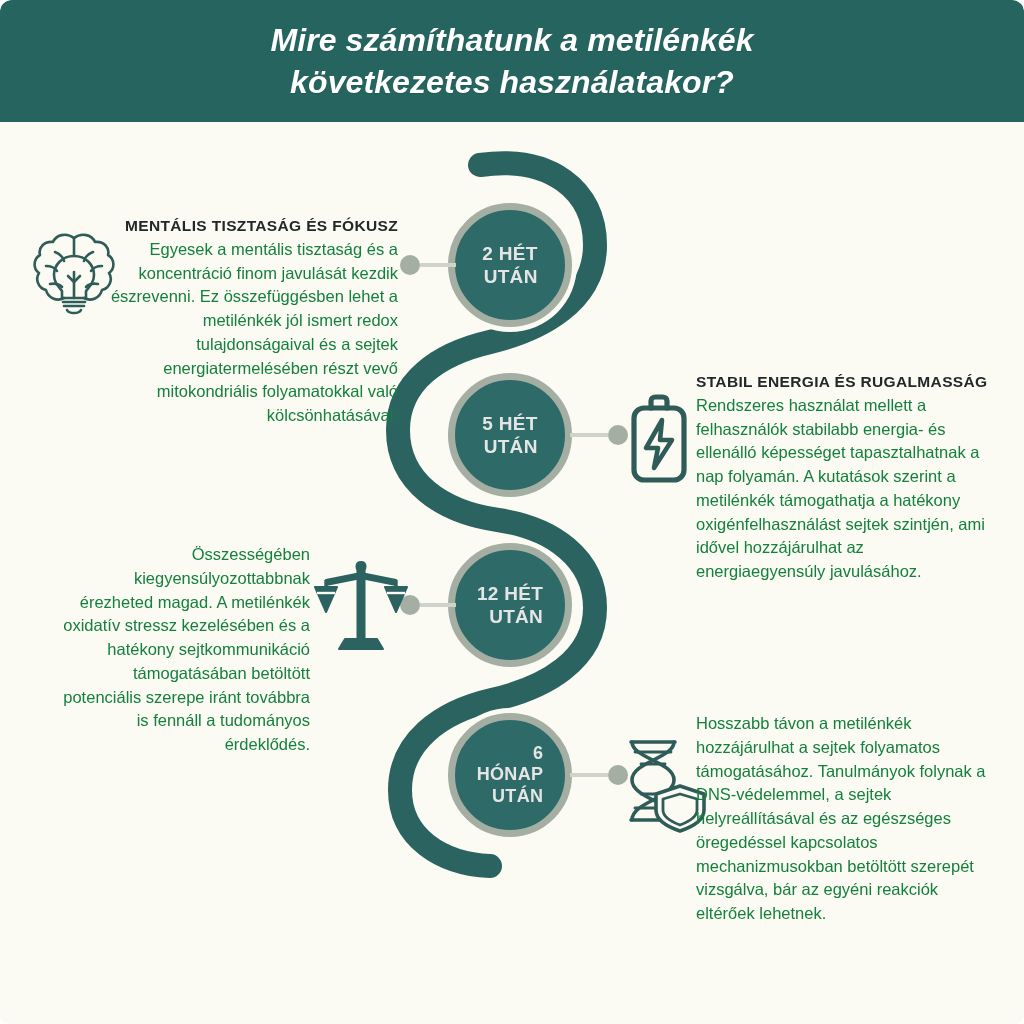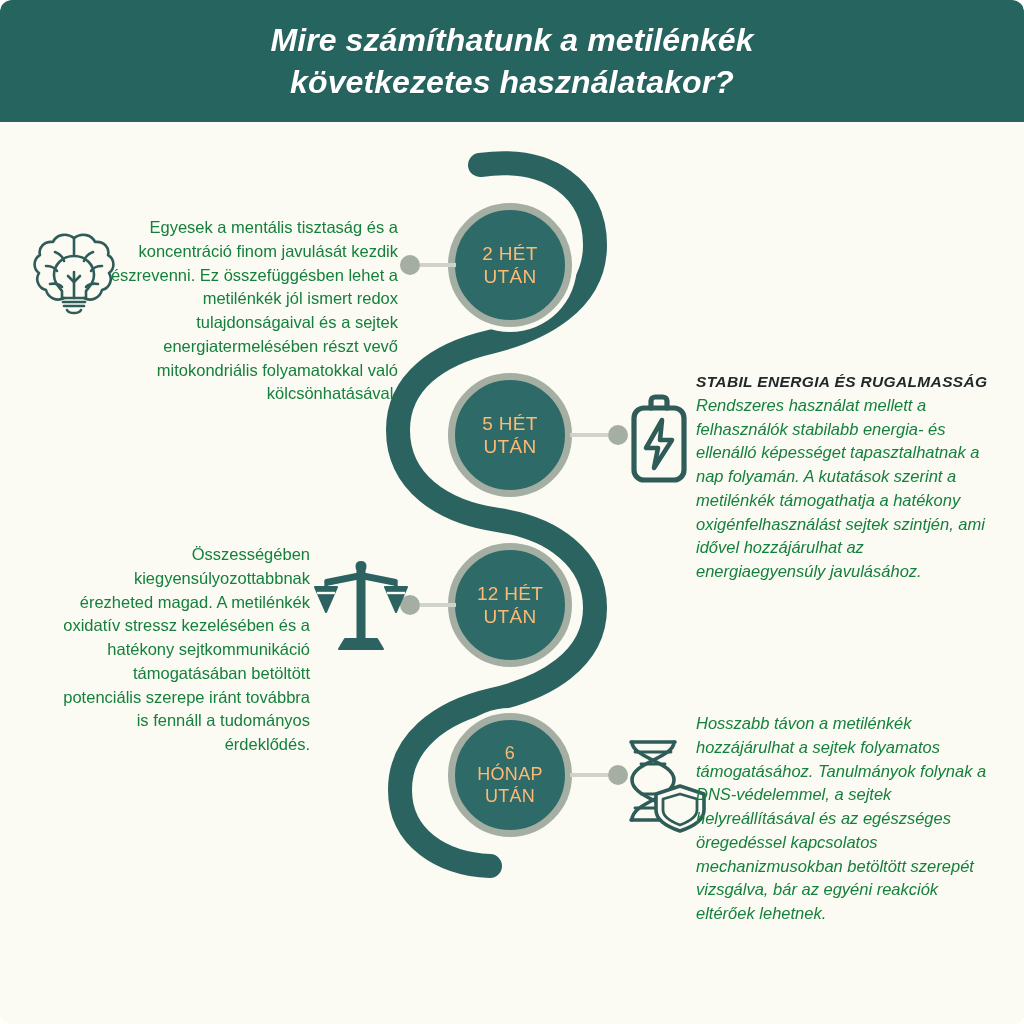--- a/index.html
+++ b/index.html
@@ -63,26 +63,27 @@
     border-radius: 50%;
     background: #2e6b68;
     border: 7px solid #a4aea3;
     box-shadow: 0 0 0 5px #fbfbf3;
     display: flex;
     align-items: center;
     justify-content: center;
     text-align: center;
   }
   .node-label {
-    color: #fdba74;
+    color: #e5e5e5;
     font-size: 19px;
-    font-weight: normal;
+    font-weight: bold;
     line-height: 1.22;
     white-space: pre-line;
     letter-spacing: 0.3px;
+    text-align: right;
   }
   .node-label.small { font-size: 18px; line-height: 1.2; }
 
   #node-0 { left: 448px; top: 203px; }
   #node-1 { left: 448px; top: 373px; }
   #node-2 { left: 448px; top: 543px; }
   #node-3 { left: 448px; top: 713px; }
 
   
   .connector { position: absolute; height: 22px; display: flex; align-items: center; }
@@ -107,21 +108,21 @@
     line-height: 1.28;
     letter-spacing: 0.35px;
     margin-bottom: 2px;
   }
   .block .body {
     font-size: 16.5px;
     color: #15803d;
     line-height: 1.44;
   }
   .block.right-align { text-align: right; }
-  .block.left-align  { text-align: left; font-style: italic; }
+  .block.left-align  { text-align: left; }
 
   #block-0 { left: 108px; top: 216px; width: 290px; }
   #block-1 { left: 696px; top: 372px; width: 296px; }
   #block-2 { left: 60px;  top: 543px; width: 250px; }
   #block-3 { left: 696px; top: 712px; width: 296px; }
 
   
   .icon-wrap { position: absolute; }
   #icon-0 { left: 24px;  top: 224px; width: 100px; height: 100px; }
   #icon-1 { left: 620px; top: 392px; width: 78px;  height: 94px;  }
@@ -251,20 +252,21 @@
         <path d="M17 72 L53 72" stroke-width="2.8"></path>
         <path d="M13 6 L57 6"></path>
         <path d="M13 84 L57 84"></path>
       </g>
       <path d="M62 50 L86 58 L86 74 C86 84, 74 91, 62 95 C50 91, 38 84, 38 74 L38 58 Z" fill="#fbfbf3" stroke="#2f5c58" stroke-width="3.6" stroke-linejoin="round"></path>
       <path d="M62 58 L79 63 L79 74 C79 81, 70 86, 62 89 C54 86, 45 81, 45 74 L45 63 Z" fill="none" stroke="#2f5c58" stroke-width="2.8" stroke-linejoin="round"></path>
     </svg>
   </div>
 
   <div class="block right-align" id="block-0">
+    <div class="heading">MENTÁLIS TISZTASÁG ÉS FÓKUSZ</div>
     <div class="body">Egyesek a mentális tisztaság és a koncentráció finom javulását kezdik észrevenni. Ez összefüggésben lehet a metilénkék jól ismert redox tulajdonságaival és a sejtek energiatermelésében részt vevő mitokondriális folyamatokkal való kölcsönhatásával.</div>
   </div>
 
   <div class="block left-align" id="block-1">
     <div class="heading">STABIL ENERGIA ÉS RUGALMASSÁG</div>
     <div class="body">Rendszeres használat mellett a felhasználók stabilabb energia- és ellenálló képességet tapasztalhatnak a nap folyamán. A kutatások szerint a metilénkék támogathatja a hatékony oxigénfelhasználást sejtek szintjén, ami idővel hozzájárulhat az energiaegyensúly javulásához.</div>
   </div>
 
   <div class="block right-align" id="block-2">
     <div class="body">Összességében kiegyensúlyozottabbnak érezheted magad. A metilénkék oxidatív stressz kezelésében és a hatékony sejtkommunikáció támogatásában betöltött potenciális szerepe iránt továbbra is fennáll a tudományos érdeklődés.</div>

